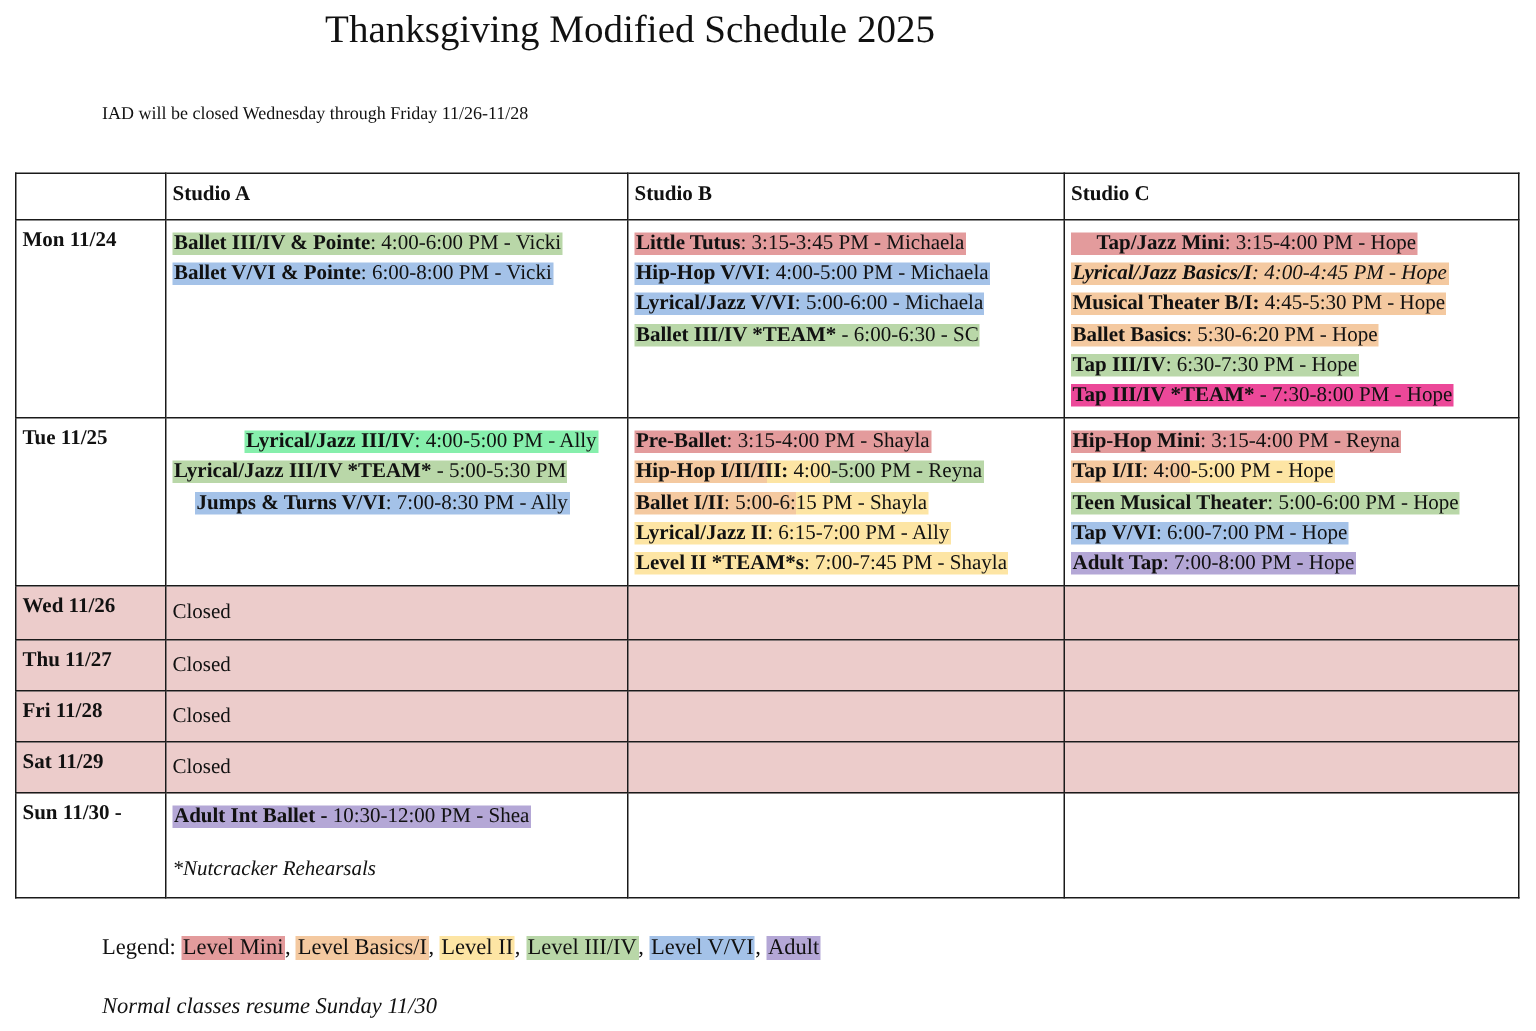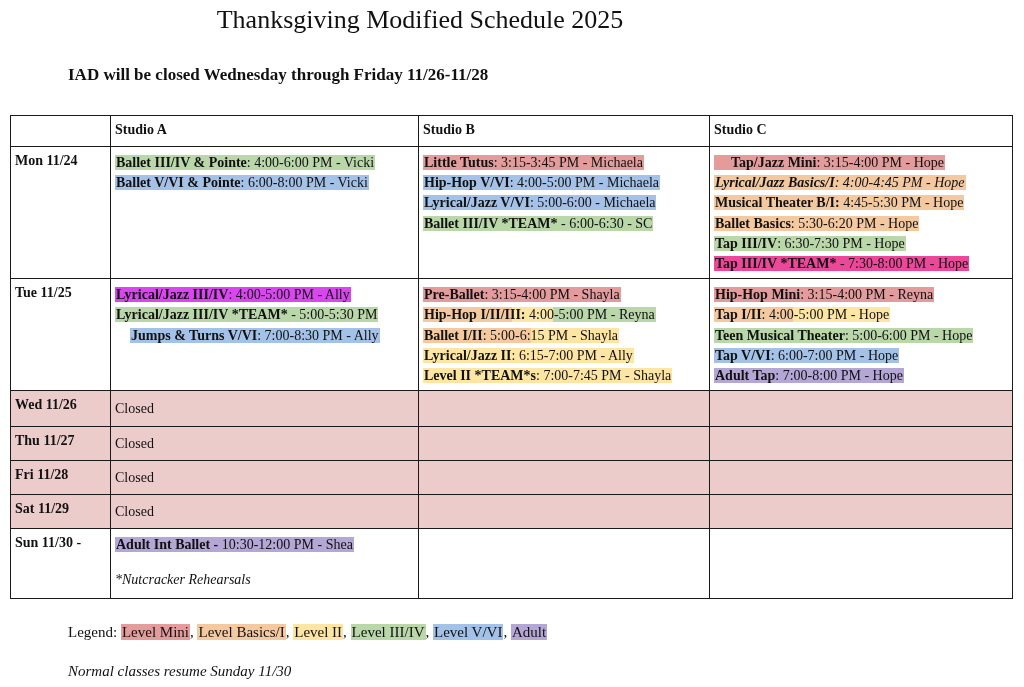--- a/index.html
+++ b/index.html
@@ -6,21 +6,21 @@
   body {
     width: 1024px; height: 687px; position: relative; overflow: hidden;
     font-family: "Liberation Serif", "DejaVu Serif", serif; color: #111;
   }
   .title {
     position: absolute; left: 0; top: 4px; width: 840px; text-align: center;
     font-size: 26px; line-height: 32px; font-weight: normal;
   }
   .notice {
     position: absolute; left: 68px; top: 64px;
-    font-size: 17px; font-weight: bold; line-height: 22px; text-align: right;
+    font-size: 12px; font-weight: normal; line-height: 22px; text-align: right;
   }
   table.sched {
     position: absolute; left: 10px; top: 115px;
     border-collapse: collapse; table-layout: fixed; width: 1002px;
     font-size: 14px;
   }
   table.sched td, table.sched th {
     border: 1.5px solid #1a1a1a; vertical-align: top; text-align: left;
     padding: 6px 4px 4px 4px;
   }
@@ -78,21 +78,21 @@
           <div class="entry"><span class="hl" style="background: rgb(244, 201, 160); font-style: italic;"><b>Lyrical/Jazz Basics/I</b><span>: 4:00-4:45 PM - Hope</span></span></div>
           <div class="entry"><span class="hl" style="background: rgb(244, 201, 160);"><b>Musical Theater B/I:</b><span> 4:45-5:30 PM - Hope</span></span></div>
           <div class="entry"><span class="hl" style="background: rgb(244, 201, 160);"><b>Ballet Basics</b><span>: 5:30-6:20 PM - Hope</span></span></div>
           <div class="entry"><span class="hl" style="background: rgb(185, 215, 168);"><b>Tap III/IV</b><span>: 6:30-7:30 PM - Hope</span></span></div>
           <div class="entry"><span class="hl" style="background: #ec4899;"><b>Tap III/IV *TEAM*</b><span> - 7:30-8:00 PM - Hope</span></span></div>
         </td>
       </tr>
       <tr style="height: 110px;">
         <td class="day">Tue 11/25</td>
         <td>
-          <div class="entry"><span class="hl" style="background: #d946ef;"><b>Lyrical/Jazz III/IV</b><span>: 4:00-5:00 PM - Ally</span></span></div>
+          <div class="entry"><span class="hl" style="background: #86efac; margin-left: 48px;"><b>Lyrical/Jazz III/IV</b><span>: 4:00-5:00 PM - Ally</span></span></div>
           <div class="entry"><span class="hl" style="background: rgb(185, 215, 168);"><b>Lyrical/Jazz III/IV *TEAM*</b><span> - 5:00-5:30 PM</span></span></div>
           <div class="entry"><span class="hl" style="background: rgb(164, 194, 232); margin-left: 15px;"><b>Jumps &amp; Turns V/VI</b><span>: 7:00-8:30 PM - Ally</span></span></div>
         </td>
         <td>
           <div class="entry"><span class="hl" style="background: rgb(227, 155, 156);"><b>Pre-Ballet</b><span>: 3:15-4:00 PM - Shayla</span></span></div>
           <div class="entry"><span class="hl" style="background: linear-gradient(90deg, rgb(244, 201, 160) 0%, rgb(244, 201, 160) 38%, rgb(253, 229, 164) 38%, rgb(253, 229, 164) 56%, rgb(185, 215, 168) 56%, rgb(185, 215, 168) 100%);"><b>Hip-Hop I/II/III:</b><span> 4:00-5:00 PM - Reyna</span></span></div>
           <div class="entry"><span class="hl" style="background: linear-gradient(90deg, rgb(244, 201, 160) 0%, rgb(244, 201, 160) 55%, rgb(253, 229, 164) 55%, rgb(253, 229, 164) 100%);"><b>Ballet I/II</b><span>: 5:00-6:15 PM - Shayla</span></span></div>
           <div class="entry"><span class="hl" style="background: rgb(253, 229, 164);"><b>Lyrical/Jazz II</b><span>: 6:15-7:00 PM - Ally</span></span></div>
           <div class="entry"><span class="hl" style="background: rgb(253, 229, 164);"><b>Level II *TEAM*s</b><span>: 7:00-7:45 PM - Shayla</span></span></div>
         </td>

